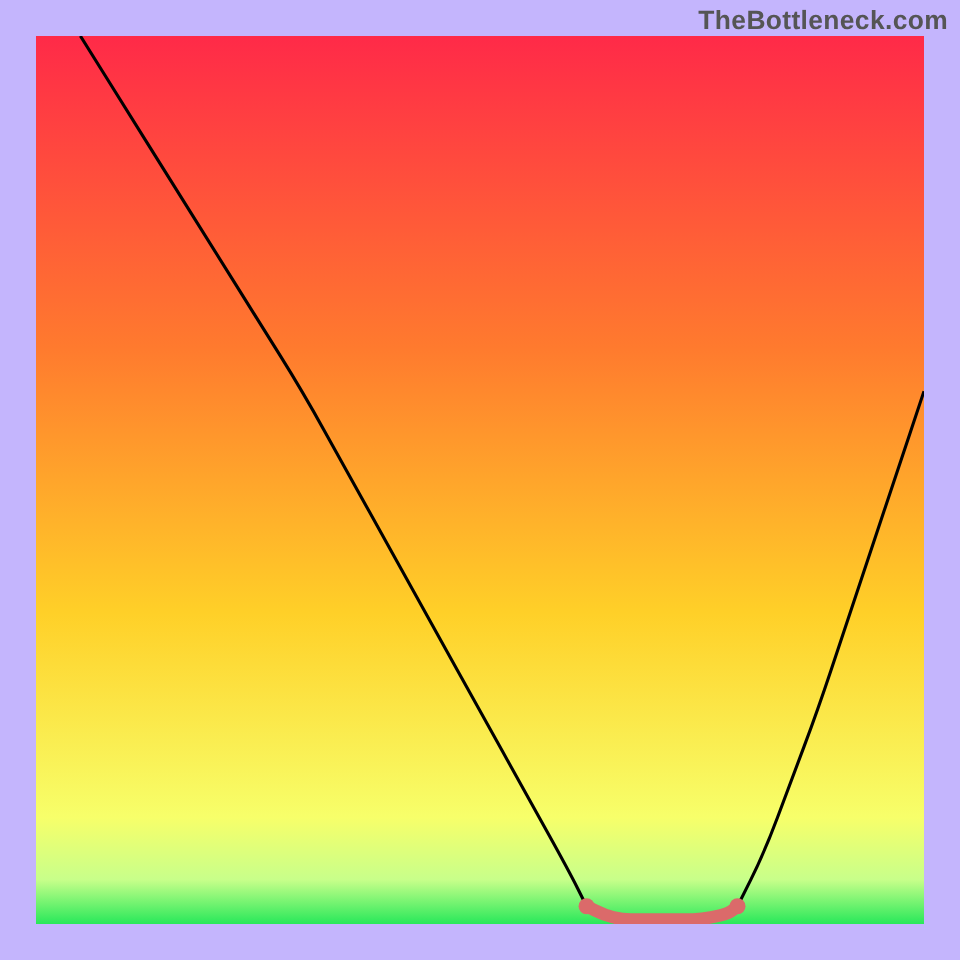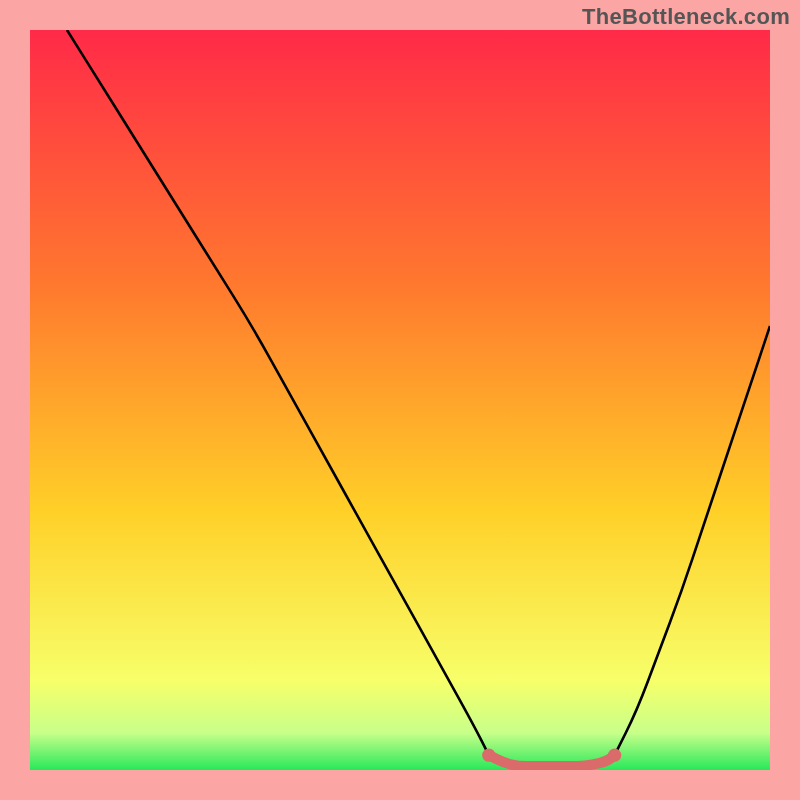--- a/index.html
+++ b/index.html
@@ -8,21 +8,21 @@
     width: 800px;
     height: 800px;
     background: #000;
     overflow: hidden;
     font-family: Arial, Helvetica, sans-serif;
   }
   .frame {
     position: relative;
     width: 800px;
     height: 800px;
-    background: #fca5a5;
+    background: #c4b5fd;
   }
   .watermark {
     position: absolute;
     top: 4px;
     right: 10px;
     color: #555;
     font-size: 22px;
     font-weight: 600;
     letter-spacing: 0.3px;
     user-select: none;

